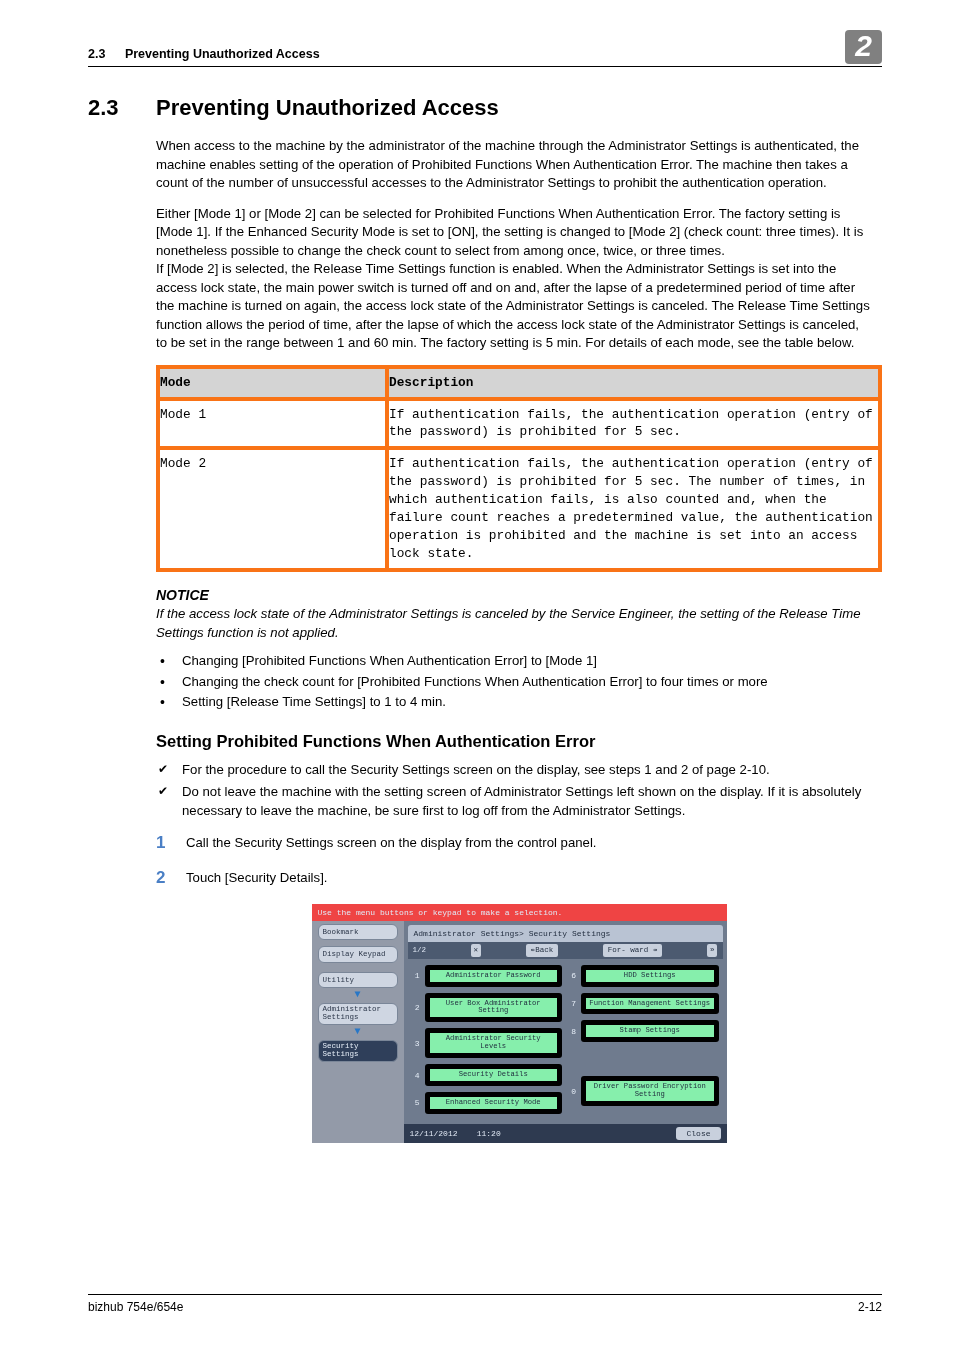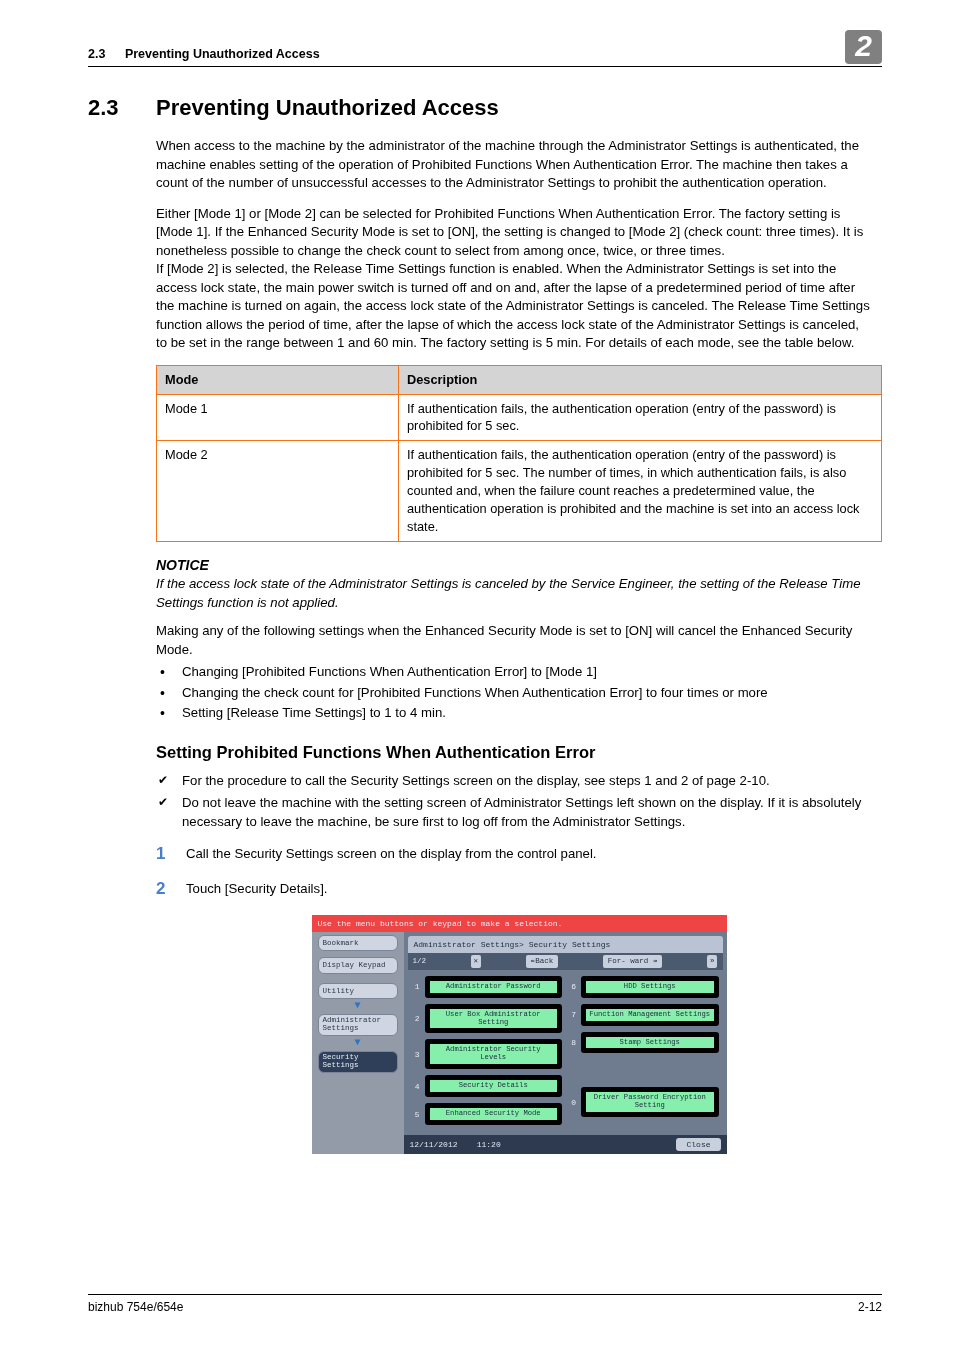--- a/index.html
+++ b/index.html
@@ -12,21 +12,21 @@
   .runhead-right {font-style:italic;font-weight:bold;font-size:30px;color:#fff;background:#808080;border-radius:4px;padding:0 10px 2px 10px;line-height:1.05;}
   
   .h1 {display:flex;margin-top:26px;margin-bottom:14px;}
   .h1-num {font-weight:bold;font-size:22px;width:68px;flex:none;}
   .h1-txt {font-weight:bold;font-size:22px;}
   
   .indent {margin-left:68px;}
   .para {margin:0 12px 12px 0;}
   
   table.mode {border-collapse:collapse;width:100%;margin-top:6px;margin-bottom:14px;}
-  table.mode th, table.mode td {border:1px solid #f97316;padding:5px 8px;text-align:left;vertical-align:top;font-size:12.8px;}
+  table.mode th, table.mode td {border:4px solid #f97316;padding:5px 0;text-align:left;vertical-align:top;font-size:12.8px;font-family:Liberation Mono, monospace;}
   table.mode th {background:#d4d4d4;font-weight:bold;}
   table.mode .c1 {width:225px;}
   
   .notice-h {font-weight:bold;font-style:italic;font-size:14px;margin-top:4px;}
   .notice-body {font-style:italic;margin-bottom:10px;}
   
   ul.bul {list-style:none;padding:0;margin:2px 0 10px 0;}
   ul.bul li {position:relative;padding-left:26px;margin-bottom:2px;}
   ul.bul li::before {content:"\2022";position:absolute;left:4px;top:0;font-size:14px;}
   
@@ -97,21 +97,20 @@
       <tr>
         <td>Mode 2</td>
         <td>If authentication fails, the authentication operation (entry of the password) is prohibited for 5 sec. The number of times, in which authentication fails, is also counted and, when the failure count reaches a predetermined value, the authentication operation is prohibited and the machine is set into an access lock state.</td>
       </tr>
     </tbody>
       </table>
 
     <div class="notice-h">NOTICE</div>
     <div class="notice-body">If the access lock state of the Administrator Settings is canceled by the Service Engineer, the setting of the Release Time Settings function is not applied.</div>
 
-    <p class="para" style="margin-bottom:4px">Making any of the following settings when the Enhanced Security Mode is set to [ON] will cancel the Enhanced Security Mode.</p>
     <ul class="bul">
       <li>Changing [Prohibited Functions When Authentication Error] to [Mode 1]</li>
       <li>Changing the check count for [Prohibited Functions When Authentication Error] to four times or more</li>
       <li>Setting [Release Time Settings] to 1 to 4 min.</li>
     </ul>
 
     <div class="h2">Setting Prohibited Functions When Authentication Error</div>
 
     <ul class="chk">
       <li>For the procedure to call the Security Settings screen on the display, see steps 1 and 2 of page 2-10.</li>

